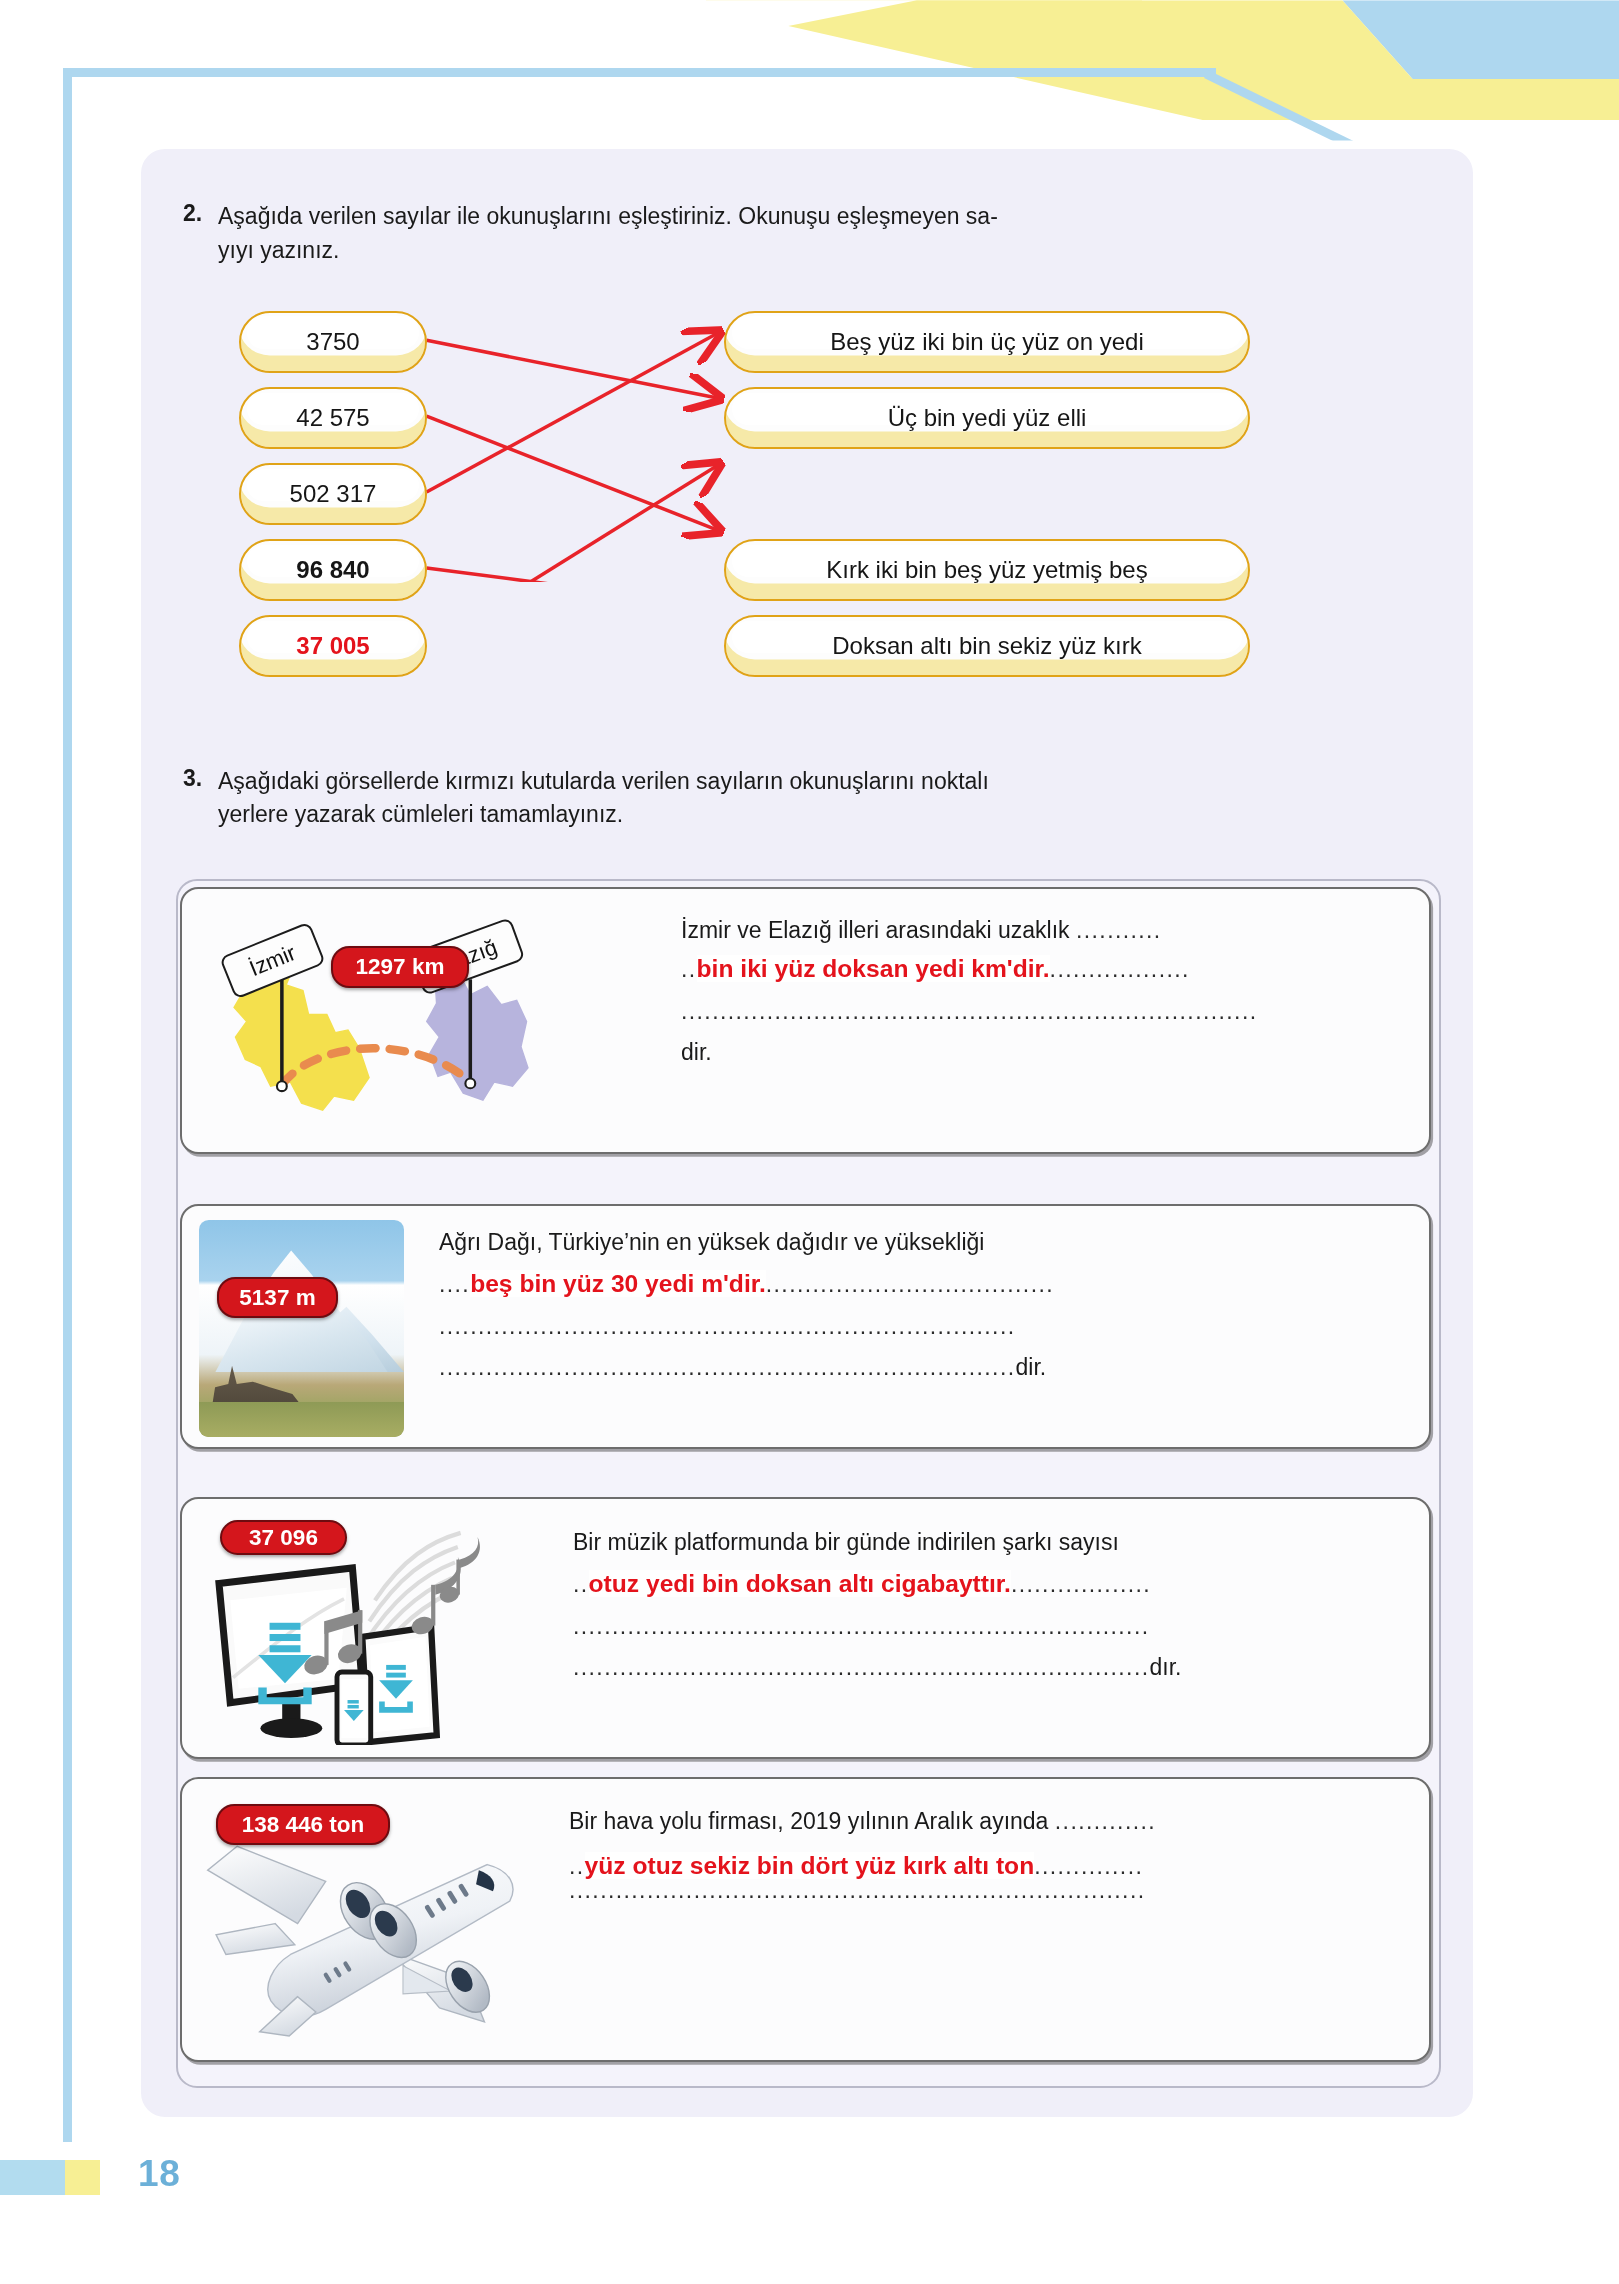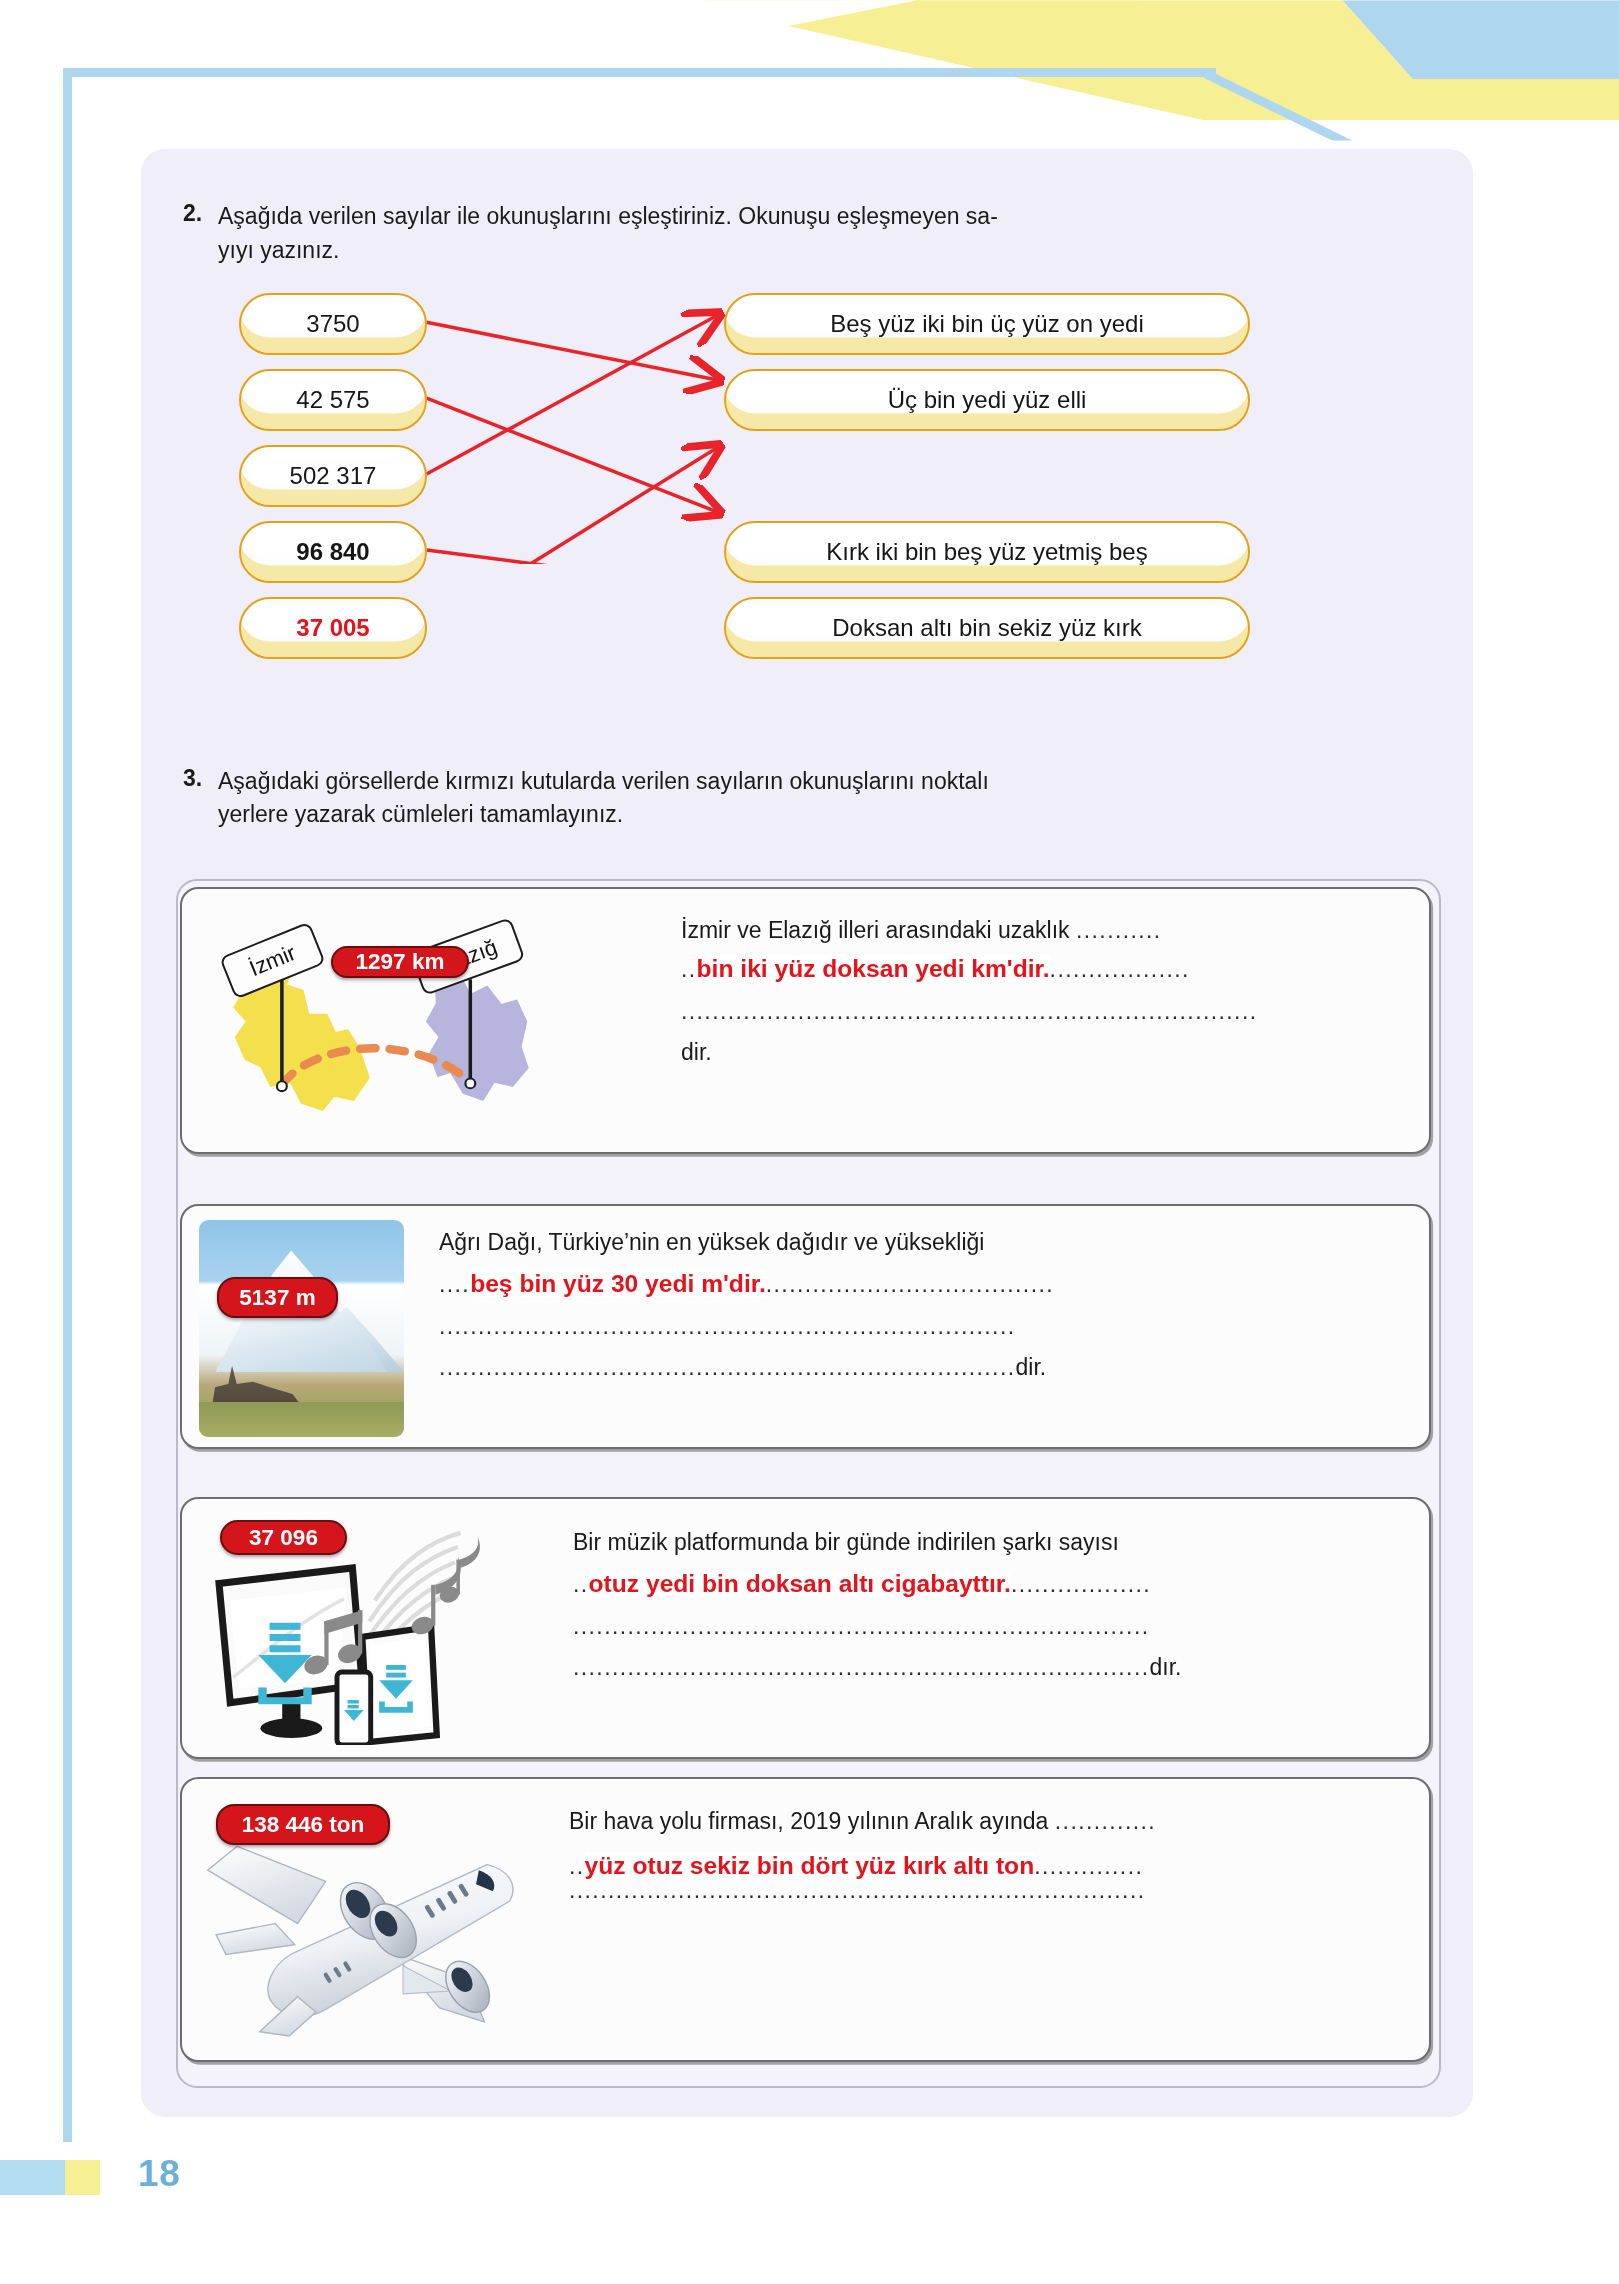--- a/index.html
+++ b/index.html
@@ -172,21 +172,21 @@
   <div class="deco-frame-vert"></div>
   <div class="deco-frame-diag"></div>
 
   <div class="panel"></div>
 
   <div class="q-wrap" style="left:141px; top:149px; width:1332px; height:562px;">
     <div class="q-num" style="left:42px; top:51px;">2.</div>
     <div class="q-text" style="left:77px; top:51px; width:1223px;">Aşağıda verilen sayılar ile okunuşlarını eşleştiriniz. Okunuşu eşleşmeyen sa-</div>
     <div class="q-text" style="left:77px; top:85px; width:1223px;">yıyı yazınız.</div>
 
-    <div class="match-area" style="top:134px;padding-left:28px;">
+    <div class="match-area" style="top:152px;padding-left:28px;">
 
       <svg class="arrows" width="1332" height="281" viewBox="0 0 1895 400">
         <defs>
           <marker id="ah" markerWidth="11" markerHeight="11" refX="9" refY="5.5" orient="auto">
             <path d="M0,0 L11,5.5 L0,11" fill="none" stroke="#e8232a" stroke-width="2.2"></path>
           </marker>
         </defs>
         <g stroke="#e8232a" stroke-width="5" fill="none" marker-end="url(#ah)">
 
           <line x1="406" y1="56" x2="820" y2="138"></line>
@@ -268,21 +268,21 @@
         <line x1="380" y1="100" x2="380" y2="248" stroke="#1c1c1c" stroke-width="5"></line>
         <circle cx="112" cy="252" r="7" fill="#ffffff" stroke="#1c1c1c" stroke-width="3"></circle>
         <circle cx="380" cy="248" r="7" fill="#ffffff" stroke="#1c1c1c" stroke-width="3"></circle>
       </svg>
       <div class="sign" style="left:21px; top:29.5px; width:97px; height:45px; transform:rotate(-22deg);">
         <span>İzmir</span>
       </div>
       <div class="sign" style="left:211px; top:25px; width:107px; height:45px; transform:rotate(-20deg);">
         <span>Elazığ</span>
       </div>
-      <div class="badge" style="left:128px; top:37px; width:138px; height:32px;">
+      <div class="badge" style="left:128px; top:37px; width:138px; height:42px;">
         <span>1297 km</span>
       </div>
     </div>
 
     <div class="ex-body" style="left:499px; top:29.5px; width:731px;">
       <div class="ex-line" style="margin-bottom:15.5px;">
         <span>İzmir ve Elazığ illeri arasındaki uzaklık</span>
         <span class="dots">...........</span>
       </div>
       <div class="ex-line" style="margin-bottom:18.3px;">

